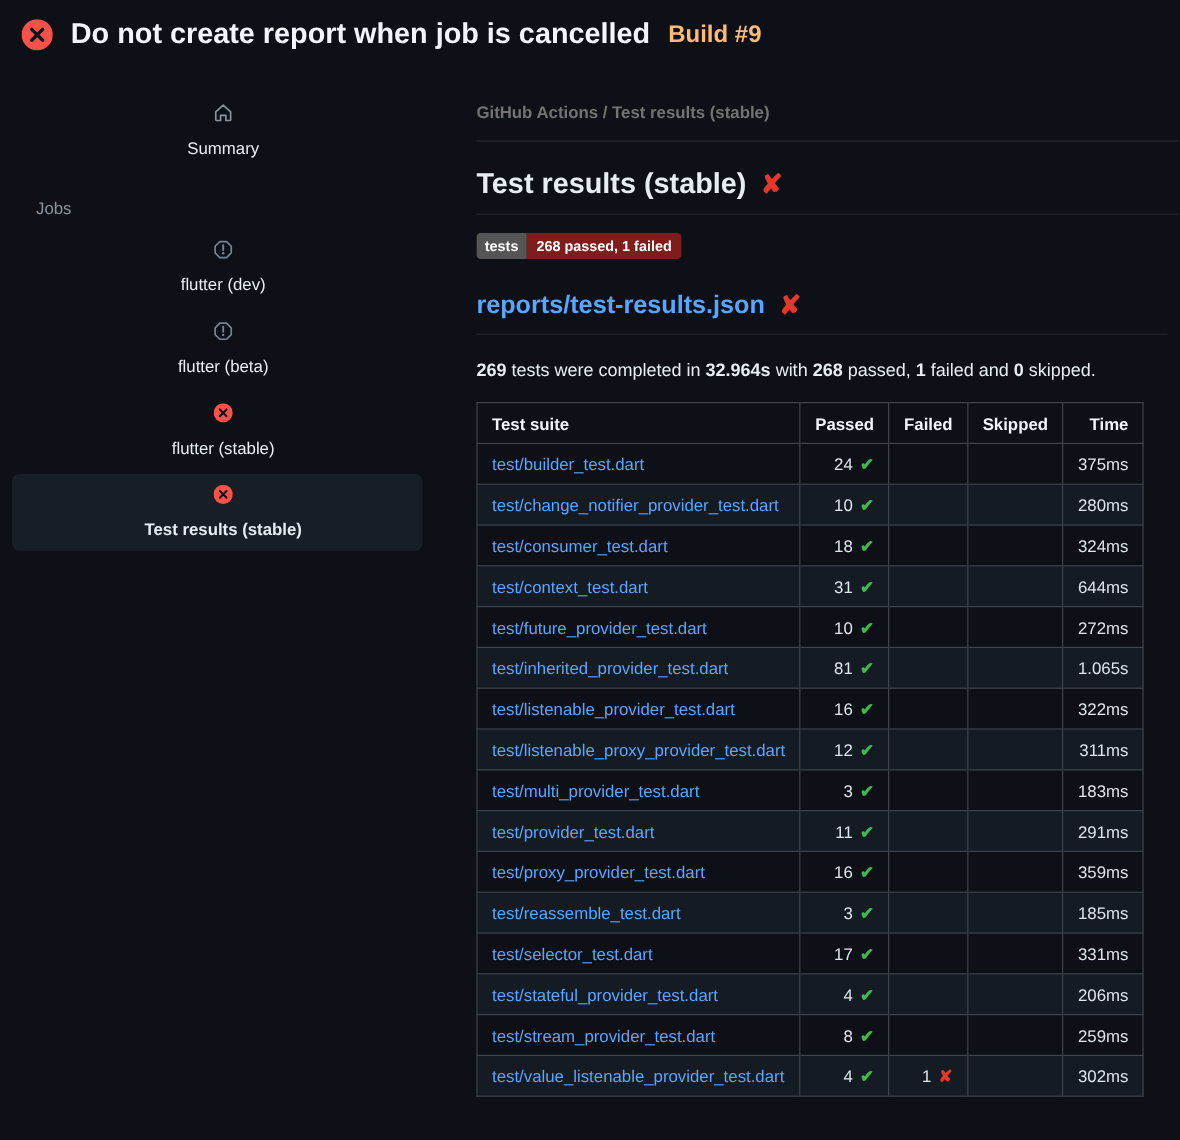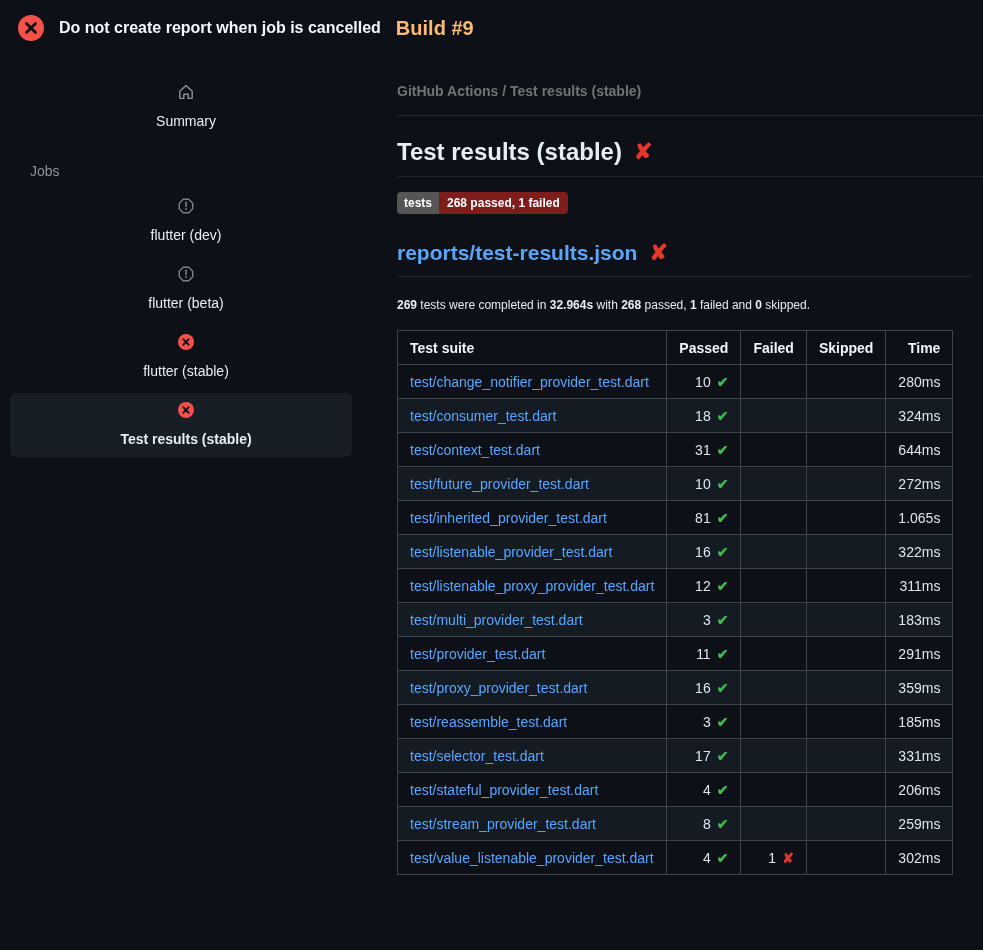--- a/index.html
+++ b/index.html
@@ -13,21 +13,21 @@
     overflow: hidden;
   }
   
   .app-header {
     display: flex; align-items: center; gap: 15px;
     padding: 15px 24px 14px 18px;
   }
   .x-circle-big {
     width: 26px; height: 26px; flex-shrink: 0;
   }
-  .app-title { font-size: 16px; font-weight: 700; color: #f0f6fc; }
+  .app-title { font-size: 24px; font-weight: 700; color: #f0f6fc; }
   .build-label { font-size: 20px; font-weight: 700; color: #fdba74; }
 
   
   .layout { display: flex; align-items: flex-start; }
   .sidebar { width: 380px; flex-shrink: 0; padding-top: 20px; }
   .main { flex: 1; padding: 28px 0 0 17px; }
 
   
   .side-item {
     display: flex; align-items: center; gap: 12px;
@@ -62,21 +62,21 @@
   .badge-label { background: #555555; padding: 4px 7px; }
   .badge-value { background: #7f1d1d; padding: 4px 8px; }
 
   h2.report-title {
     display: flex; align-items: center; gap: 12px;
     font-size: 21px; font-weight: 700; color: #58a6ff;
     margin: 27px 10px 0 0; padding-bottom: 11px;
     border-bottom: 1px solid #21262d;
     cursor: pointer;
   }
-  .summary-line { margin-top: 21px; font-size: 12px; color: #e6edf3; }
+  .summary-line { margin-top: 21px; font-size: 15px; color: #e6edf3; }
   .summary-line b { font-weight: 700; }
 
   
   table.results {
     border-collapse: collapse;
     margin-top: 18px;
     width: 555px;
     font-size: 14px;
   }
   .results th, .results td {
@@ -190,20 +190,27 @@
         <tr>
           <th class="suite-h">Test suite</th>
           <th>Passed</th>
           <th>Failed</th>
           <th>Skipped</th>
           <th>Time</th>
         </tr>
       </thead>
       <tbody>
           <tr>
+            <td class="suite-cell"><a class="suite-link">test/builder_test.dart</a></td>
+            <td>24<span class="check">✔</span></td>
+            <td></td>
+            <td></td>
+            <td>375ms</td>
+          </tr>
+          <tr>
             <td class="suite-cell"><a class="suite-link">test/change_notifier_provider_test.dart</a></td>
             <td>10<span class="check">✔</span></td>
             <td></td>
             <td></td>
             <td>280ms</td>
           </tr>
           <tr>
             <td class="suite-cell"><a class="suite-link">test/consumer_test.dart</a></td>
             <td>18<span class="check">✔</span></td>
             <td></td>

